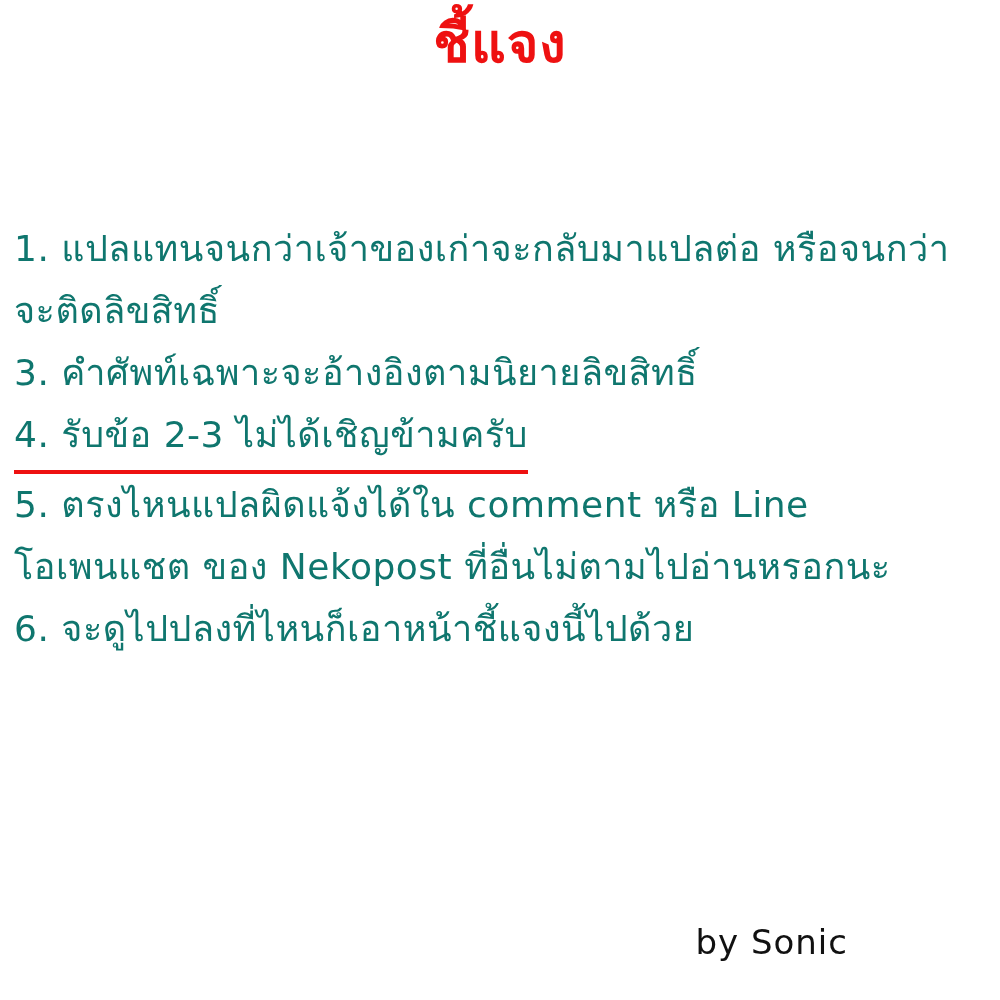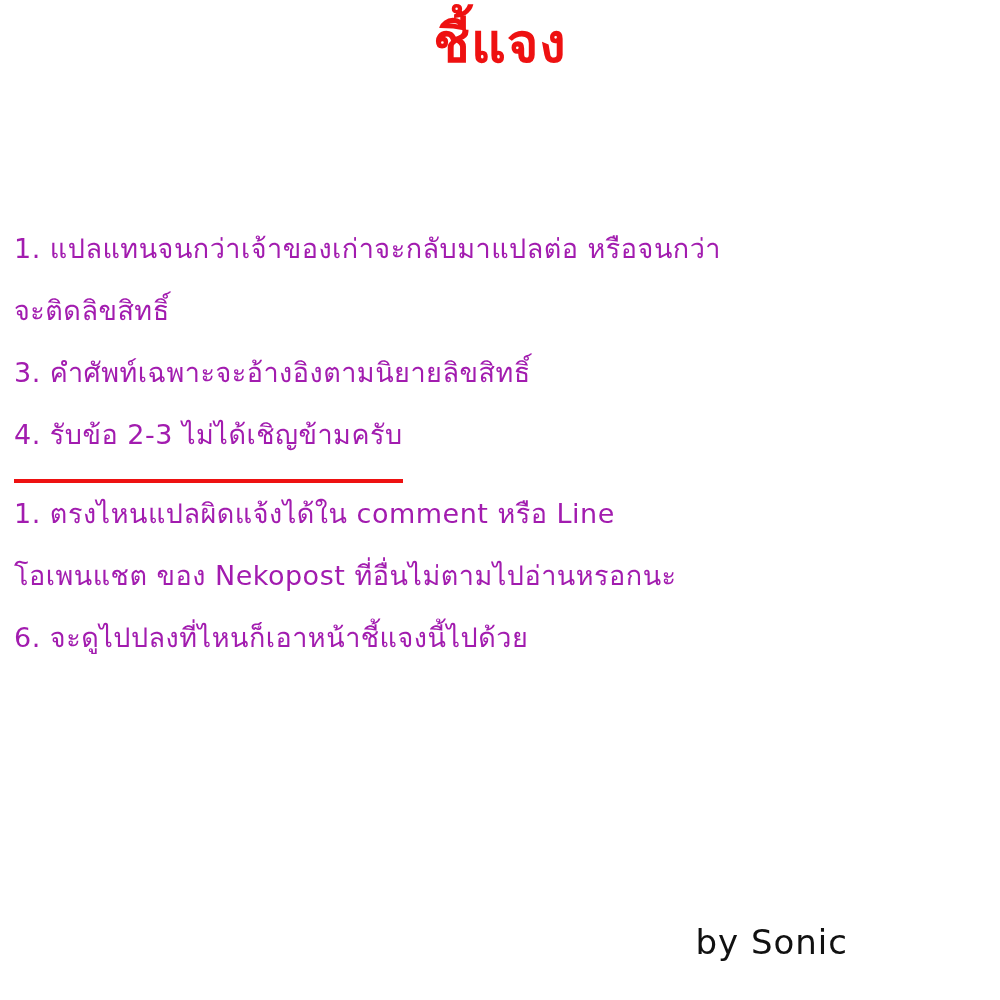--- a/index.html
+++ b/index.html
@@ -32,30 +32,30 @@
     letter-spacing: 1px;
     line-height: 1.1;
   }
   .body-block {
     position: absolute;
     top: 218px;
     left: 14px;
     width: 960px;
   }
   .line {
-    font-size: 27px;
+    font-size: 36px;
     line-height: 62px;
     white-space: nowrap;
-    color: #a21caf;
+    color: #0f766e;
     letter-spacing: 0.5px;
   }
   .line.highlight {
     display: inline-block;
     border-bottom: 4px solid #ee1111;
-    padding-bottom: 13px;
+    padding-bottom: 4px;
   }
   .highlight-row {
     line-height: 62px;
   }
   .signature {
     position: absolute;
     right: 20px;
     bottom: 38px;
     font-size: 34px;
     color: #111111;
@@ -69,20 +69,20 @@
 
   <div class="title">ชี้แจง</div>
 
   <div class="body-block">
     <div class="line">1.  แปลแทนจนกว่าเจ้าของเก่าจะกลับมาแปลต่อ หรือจนกว่า</div>
     <div class="line">จะติดลิขสิทธิ์</div>
     <div class="line">3. คำศัพท์เฉพาะจะอ้างอิงตามนิยายลิขสิทธิ์</div>
     <div class="highlight-row">
       <span class="line highlight">4. รับข้อ 2-3 ไม่ได้เชิญข้ามครับ</span>
     </div>
-    <div class="line">1. ตรงไหนแปลผิดแจ้งได้ใน comment หรือ Line</div>
+    <div class="line">5. ตรงไหนแปลผิดแจ้งได้ใน comment หรือ Line</div>
     <div class="line">โอเพนแชต ของ Nekopost ที่อื่นไม่ตามไปอ่านหรอกนะ</div>
     <div class="line">6. จะดูไปปลงที่ไหนก็เอาหน้าชี้แจงนี้ไปด้วย</div>
   </div>
 
   <div class="signature">by Sonic</div>
 
 </div>
 
 </body></html>

